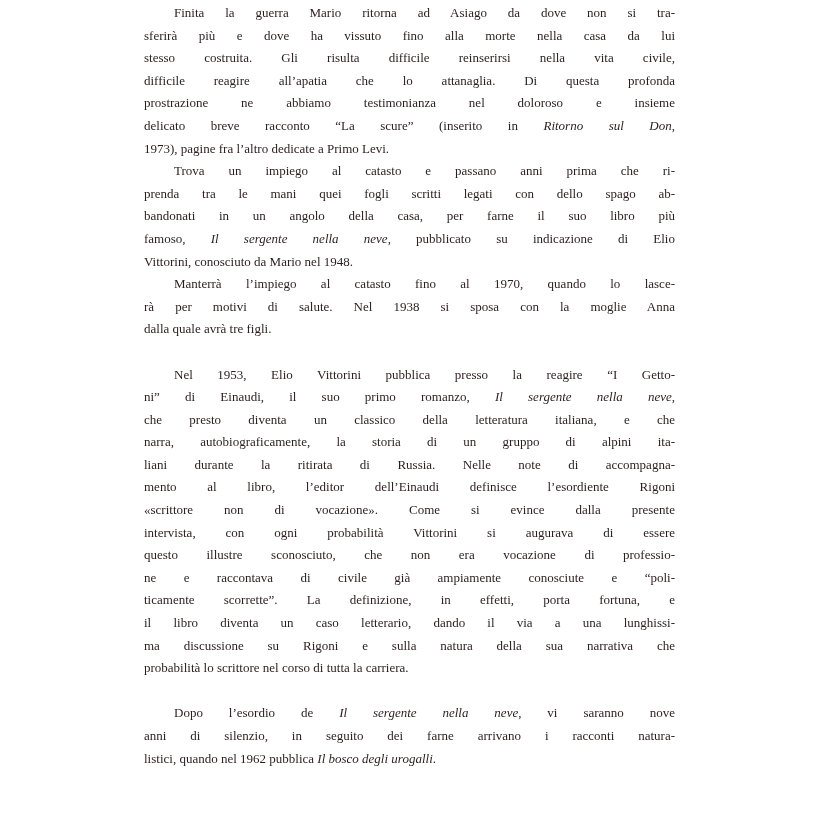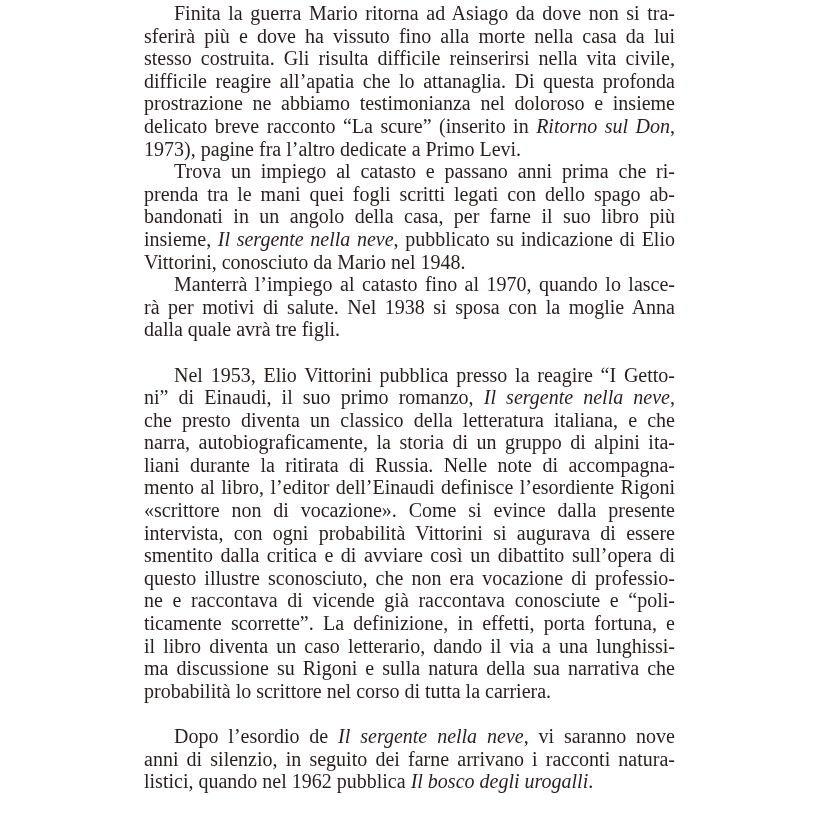--- a/index.html
+++ b/index.html
@@ -1,20 +1,20 @@
 <!DOCTYPE html>
 <html><head>
 <meta charset="utf-8">
 <style>
   html, body { margin:0; padding:0; background:#ffffff; }
   body { width:819px; height:819px; overflow:hidden; position:relative; }
   .page {
     position:absolute; left:144px; top:2px; width:531px;
     font-family:"Liberation Serif","DejaVu Serif",serif;
-    font-size:20px; line-height:22.6px; color:#2b1d1d;
+    font-size:13px; line-height:22.6px; color:#2b1d1d;
   }
   .line { display:block; white-space:nowrap; text-align:justify; text-align-last:justify; height:22.6px; }
   .line.last { text-align-last:left; }
   .line.indent { padding-left:30px; }
   .gap { height:22.6px; }
   i { }
 </style>
 </head>
 <body>
 
@@ -25,41 +25,40 @@
       <span class="line"><span>stesso costruita. Gli risulta difficile reinserirsi nella vita civile,</span></span>
       <span class="line"><span>difficile reagire all’apatia che lo attanaglia. Di questa profonda</span></span>
       <span class="line"><span>prostrazione ne abbiamo testimonianza nel doloroso e insieme</span></span>
       <span class="line"><span>delicato breve racconto “La scure” (inserito in </span><i>Ritorno sul Don</i><span>,</span></span>
       <span class="line last"><span>1973), pagine fra l’altro dedicate a Primo Levi.</span></span>
     </div>
     <div>
       <span class="line indent"><span>Trova un impiego al catasto e passano anni prima che ri-</span></span>
       <span class="line"><span>prenda tra le mani quei fogli scritti legati con dello spago ab-</span></span>
       <span class="line"><span>bandonati in un angolo della casa, per farne il suo libro più</span></span>
-      <span class="line"><span>insieme, </span><i>Il sergente nella neve</i><span>, pubblicato su indicazione di Elio</span></span>
+      <span class="line"><span>famoso, </span><i>Il sergente nella neve</i><span>, pubblicato su indicazione di Elio</span></span>
       <span class="line last"><span>Vittorini, conosciuto da Mario nel 1948.</span></span>
     </div>
     <div>
       <span class="line indent"><span>Manterrà l’impiego al catasto fino al 1970, quando lo lasce-</span></span>
       <span class="line"><span>rà per motivi di salute. Nel 1938 si sposa con la moglie Anna</span></span>
       <span class="line last"><span>dalla quale avrà tre figli.</span></span>
     </div>
     <div class="gap"></div>
     <div>
       <span class="line indent"><span>Nel 1953, Elio Vittorini pubblica presso la reagire “I Getto-</span></span>
       <span class="line"><span>ni” di Einaudi, il suo primo romanzo, </span><i>Il sergente nella neve</i><span>,</span></span>
       <span class="line"><span>che presto diventa un classico della letteratura italiana, e che</span></span>
       <span class="line"><span>narra, autobiograficamente, la storia di un gruppo di alpini ita-</span></span>
       <span class="line"><span>liani durante la ritirata di Russia. Nelle note di accompagna-</span></span>
       <span class="line"><span>mento al libro, l’editor dell’Einaudi definisce l’esordiente Rigoni</span></span>
       <span class="line"><span>«scrittore non di vocazione». Come si evince dalla presente</span></span>
       <span class="line"><span>intervista, con ogni probabilità Vittorini si augurava di essere</span></span>
-      <span class="line"><span>smentito dalla critica e di avviare così un dibattito sull’opera di</span></span>
       <span class="line"><span>questo illustre sconosciuto, che non era vocazione di professio-</span></span>
-      <span class="line"><span>ne e raccontava di vicende già raccontava conosciute e “poli-</span></span>
+      <span class="line"><span>ne e raccontava di civile già ampiamente conosciute e “poli-</span></span>
       <span class="line"><span>ticamente scorrette”. La definizione, in effetti, porta fortuna, e</span></span>
       <span class="line"><span>il libro diventa un caso letterario, dando il via a una lunghissi-</span></span>
       <span class="line"><span>ma discussione su Rigoni e sulla natura della sua narrativa che</span></span>
       <span class="line last"><span>probabilità lo scrittore nel corso di tutta la carriera.</span></span>
     </div>
     <div class="gap"></div>
     <div>
       <span class="line indent"><span>Dopo l’esordio de </span><i>Il sergente nella neve</i><span>, vi saranno nove</span></span>
       <span class="line"><span>anni di silenzio, in seguito dei farne arrivano i racconti natura-</span></span>
       <span class="line last"><span>listici, quando nel 1962 pubblica </span><i>Il bosco degli urogalli</i><span>.</span></span>

